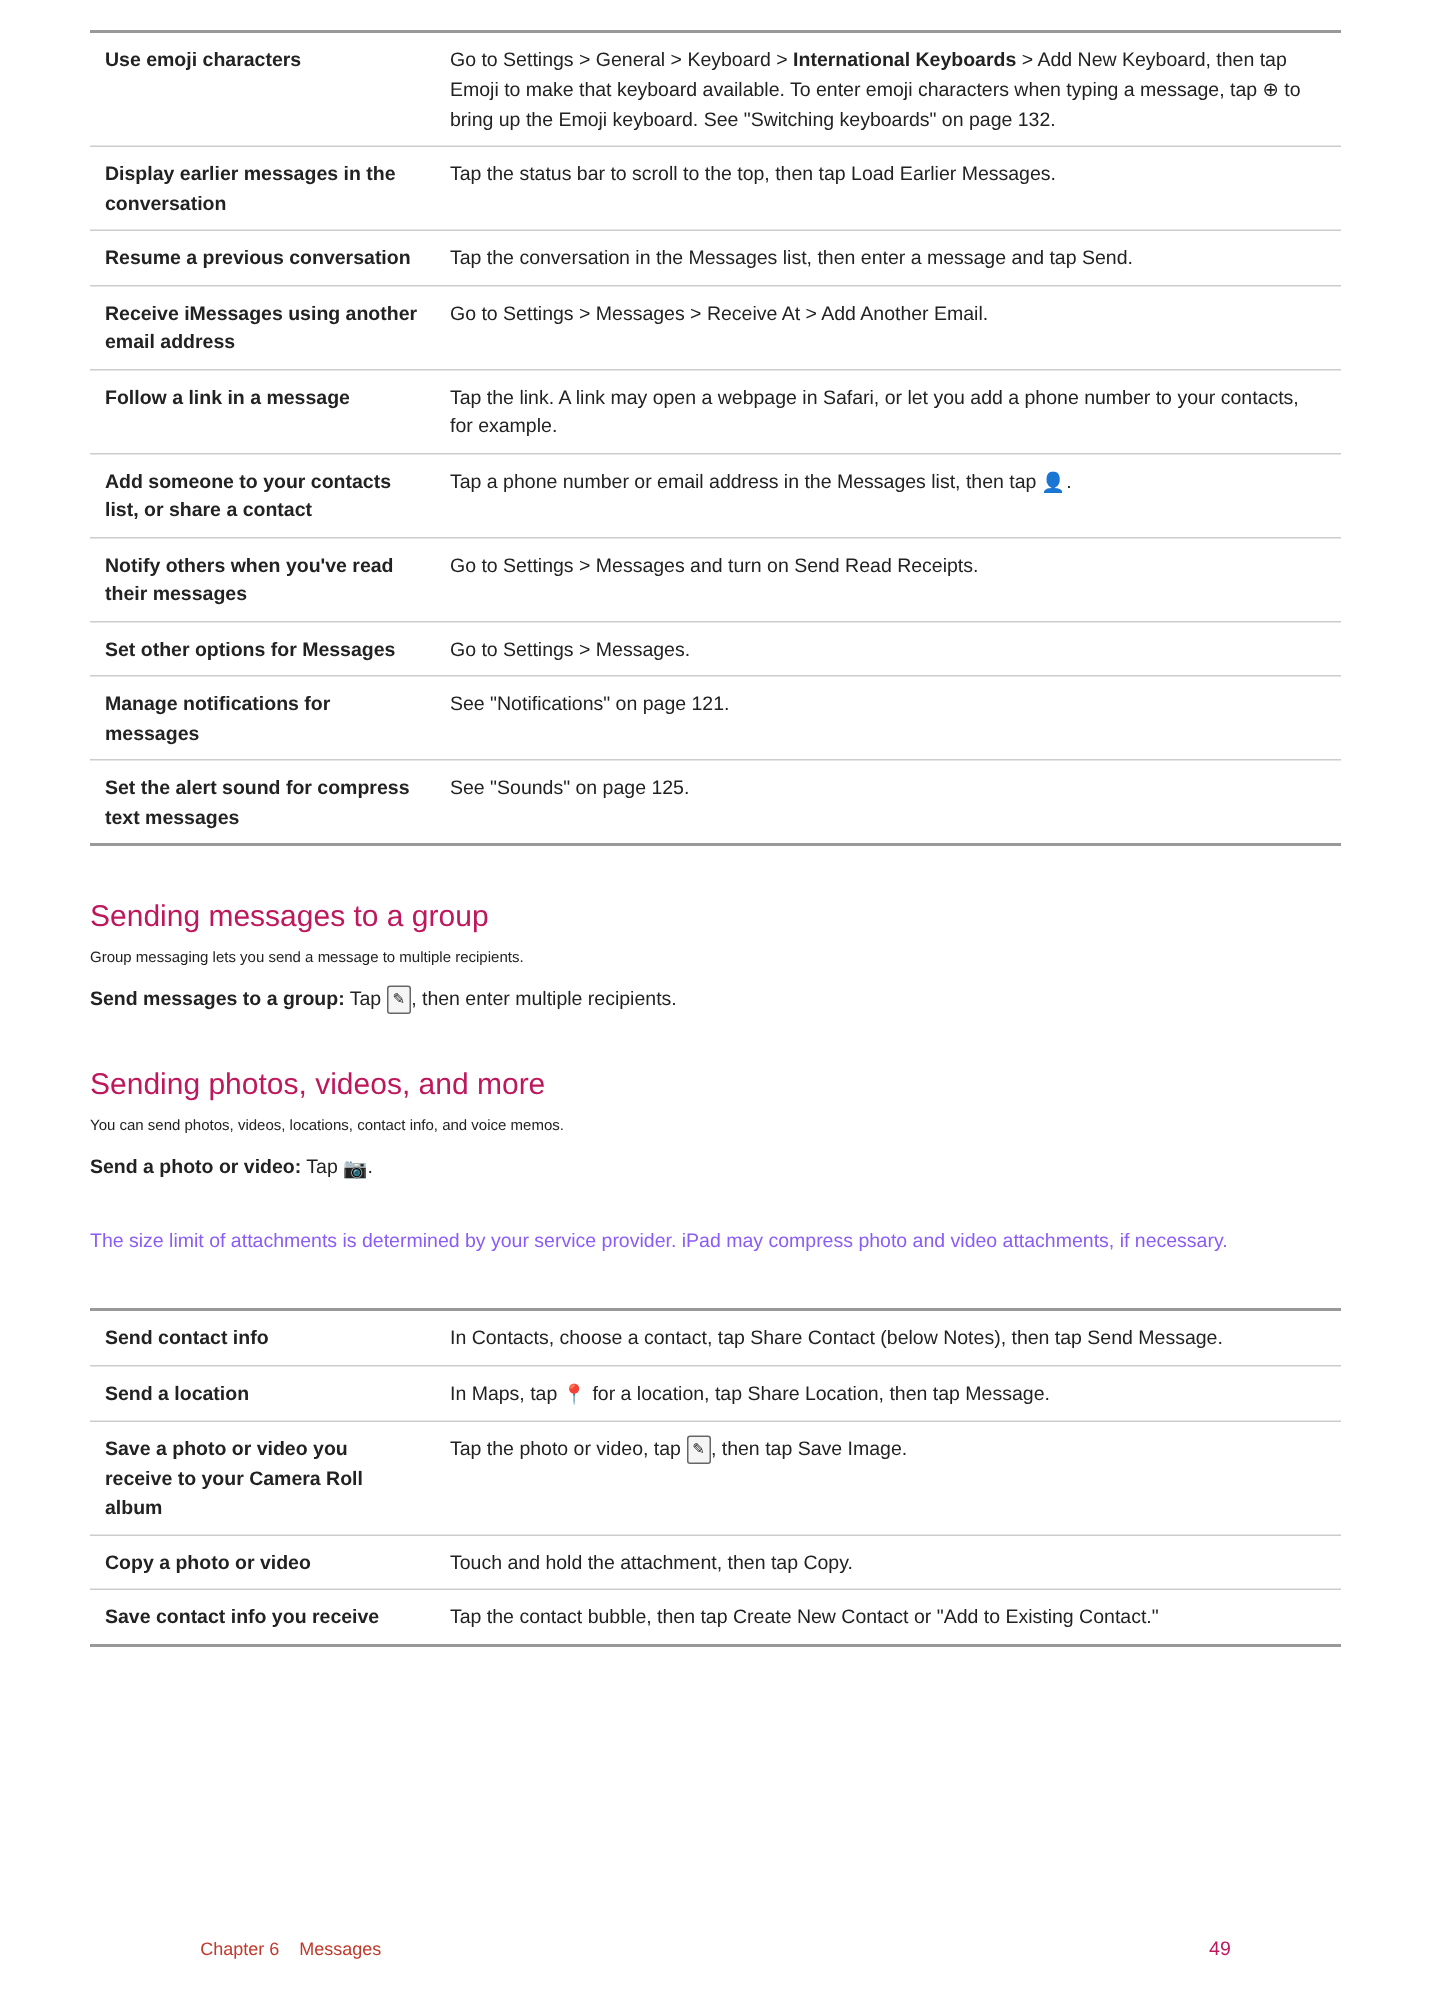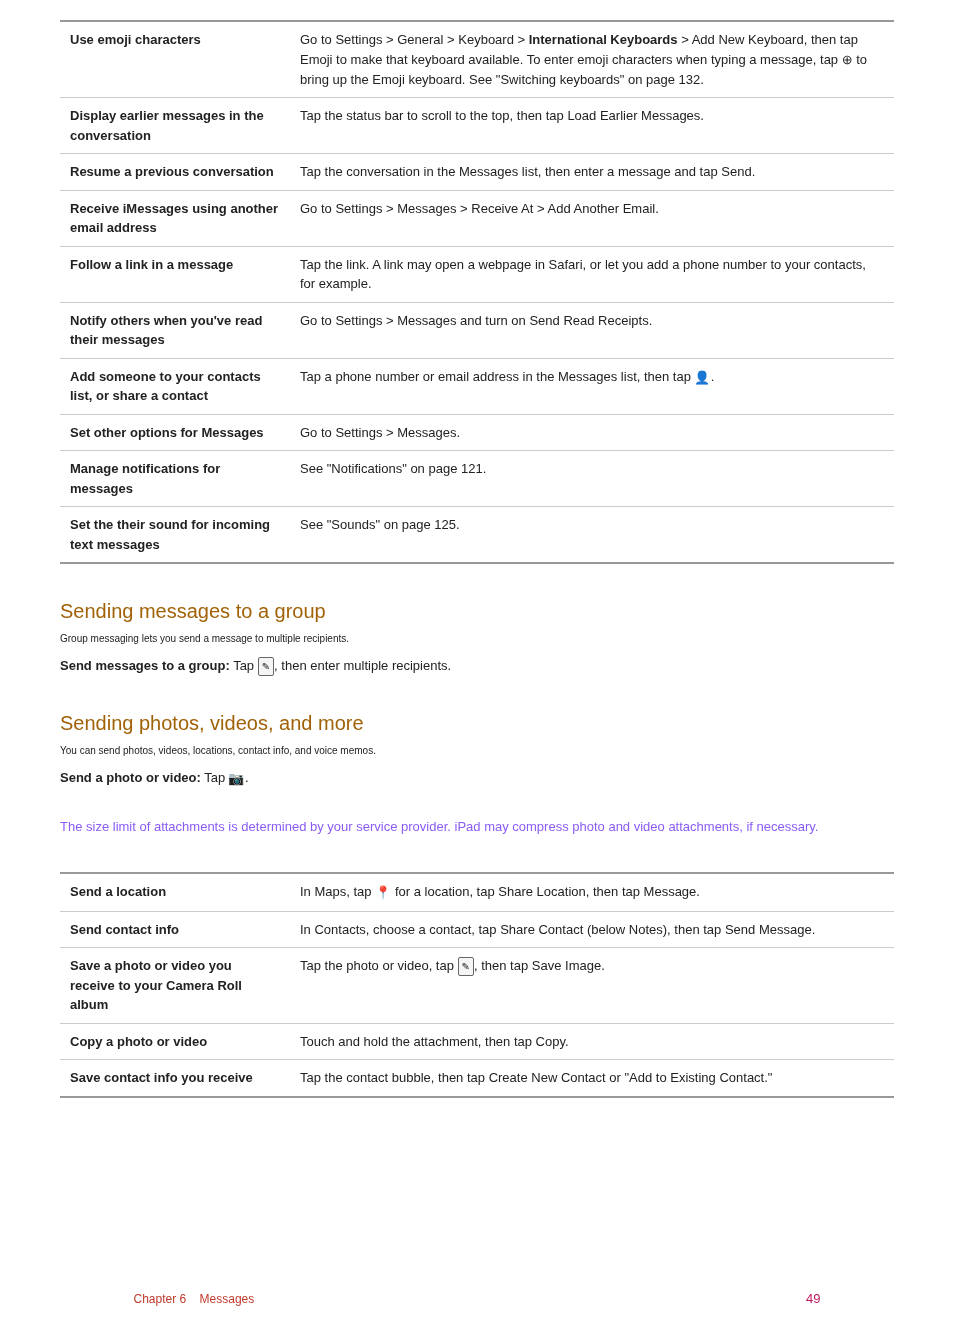--- a/index.html
+++ b/index.html
@@ -38,21 +38,21 @@
       width: 230px;
       font-weight: bold;
     }
     .data-table td:last-child {
       width: calc(100% - 230px);
     }
 
     
     .section-heading {
       font-size: 20px;
-      color: #a16207;
+      color: #be185d;
       font-weight: normal;
       margin-bottom: 8px;
     }
 
     .section-intro {
       font-size: 10px;
       color: #222;
       margin-bottom: 10px;
       line-height: 1.5;
     }
@@ -180,43 +180,43 @@
       <td>Go to Settings &gt; Messages &gt; Receive At &gt; Add Another Email.</td>
     </tr>
 
     <tr>
       <td>Follow a link in a message</td>
       <td>Tap the link. A link may open a webpage in Safari, or let you add a phone number to your contacts, for example.</td>
     </tr>
 
 
     <tr>
+      <td>Add someone to your contacts list, or share a contact</td>
+      <td>
+        Tap a phone number or email address in the Messages list, then tap <span class="icon-person">👤</span>.
+      </td>
+    </tr>
+
+    <tr>
       <td>Notify others when you've read their messages</td>
       <td>Go to Settings &gt; Messages and turn on Send Read Receipts.</td>
     </tr>
 
     <tr>
-      <td>Add someone to your contacts list, or share a contact</td>
-      <td>
-        Tap a phone number or email address in the Messages list, then tap <span class="icon-person">👤</span>.
-      </td>
-    </tr>
-
-    <tr>
       <td>Set other options for Messages</td>
       <td>Go to Settings &gt; Messages.</td>
     </tr>
 
     <tr>
       <td>Manage notifications for messages</td>
       <td>See "Notifications" on page 121.</td>
     </tr>
 
     <tr>
-      <td>Set the their sound for incoming text messages</td>
+      <td>Set the alert sound for compress text messages</td>
       <td>See "Sounds" on page 125.</td>
     </tr>
   </tbody>
 </table>
 
 <div class="section-block">
   <h2 class="section-heading">Sending messages to a group</h2>
   <p class="section-intro">Group messaging lets you send a message to multiple recipients.</p>
   <p class="section-action">
     <strong>Send messages to a group:</strong>
@@ -231,29 +231,29 @@
     <strong>Send a photo or video:</strong>
     Tap <span class="icon-camera">📷</span>.
   </p>
   <p class="section-body">The size limit of attachments is determined by your service provider. iPad may compress photo and video attachments, if necessary.</p>
 </div>
 
 <table class="data-table">
   <tbody>
 
     <tr>
-      <td>Send a location</td>
-      <td>
-        In Maps, tap <span class="icon-maps">📍</span> for a location, tap Share Location, then tap Message.
-      </td>
-    </tr>
-
-    <tr>
       <td>Send contact info</td>
       <td>In Contacts, choose a contact, tap Share Contact (below Notes), then tap Send Message.</td>
+    </tr>
+
+    <tr>
+      <td>Send a location</td>
+      <td>
+        In Maps, tap <span class="icon-maps">📍</span> for a location, tap Share Location, then tap Message.
+      </td>
     </tr>
 
     <tr>
       <td>Save a photo or video you receive to your Camera Roll album</td>
       <td>
         Tap the photo or video, tap <span class="icon-edit">✎</span>, then tap Save Image.
       </td>
     </tr>
 
     <tr>

